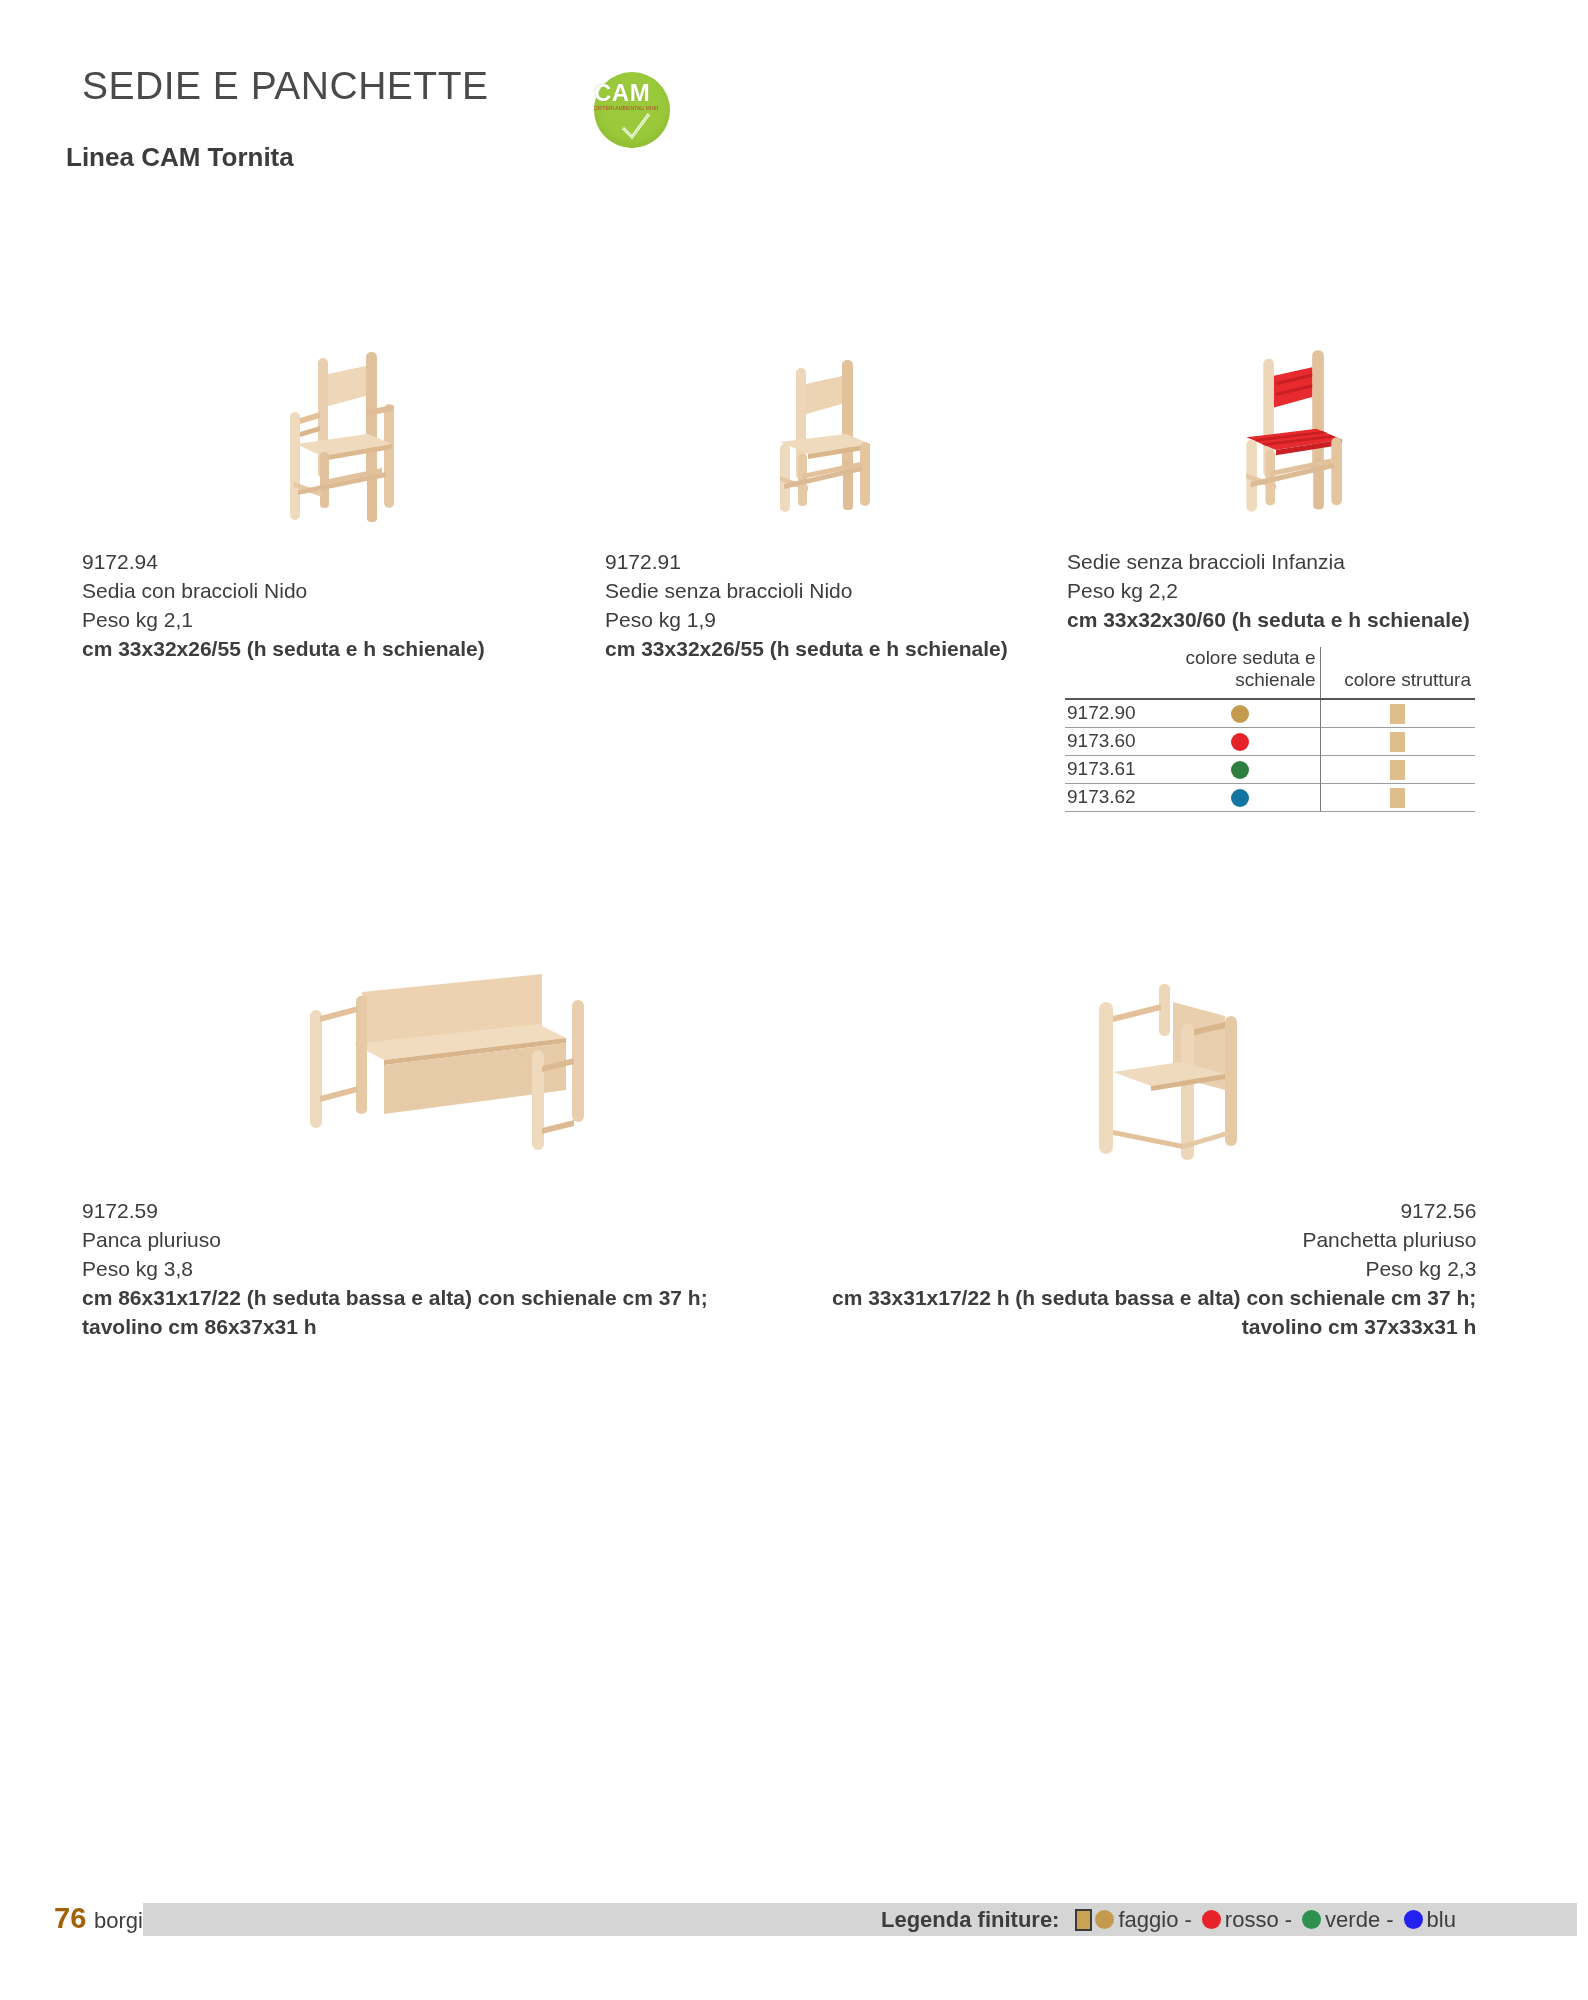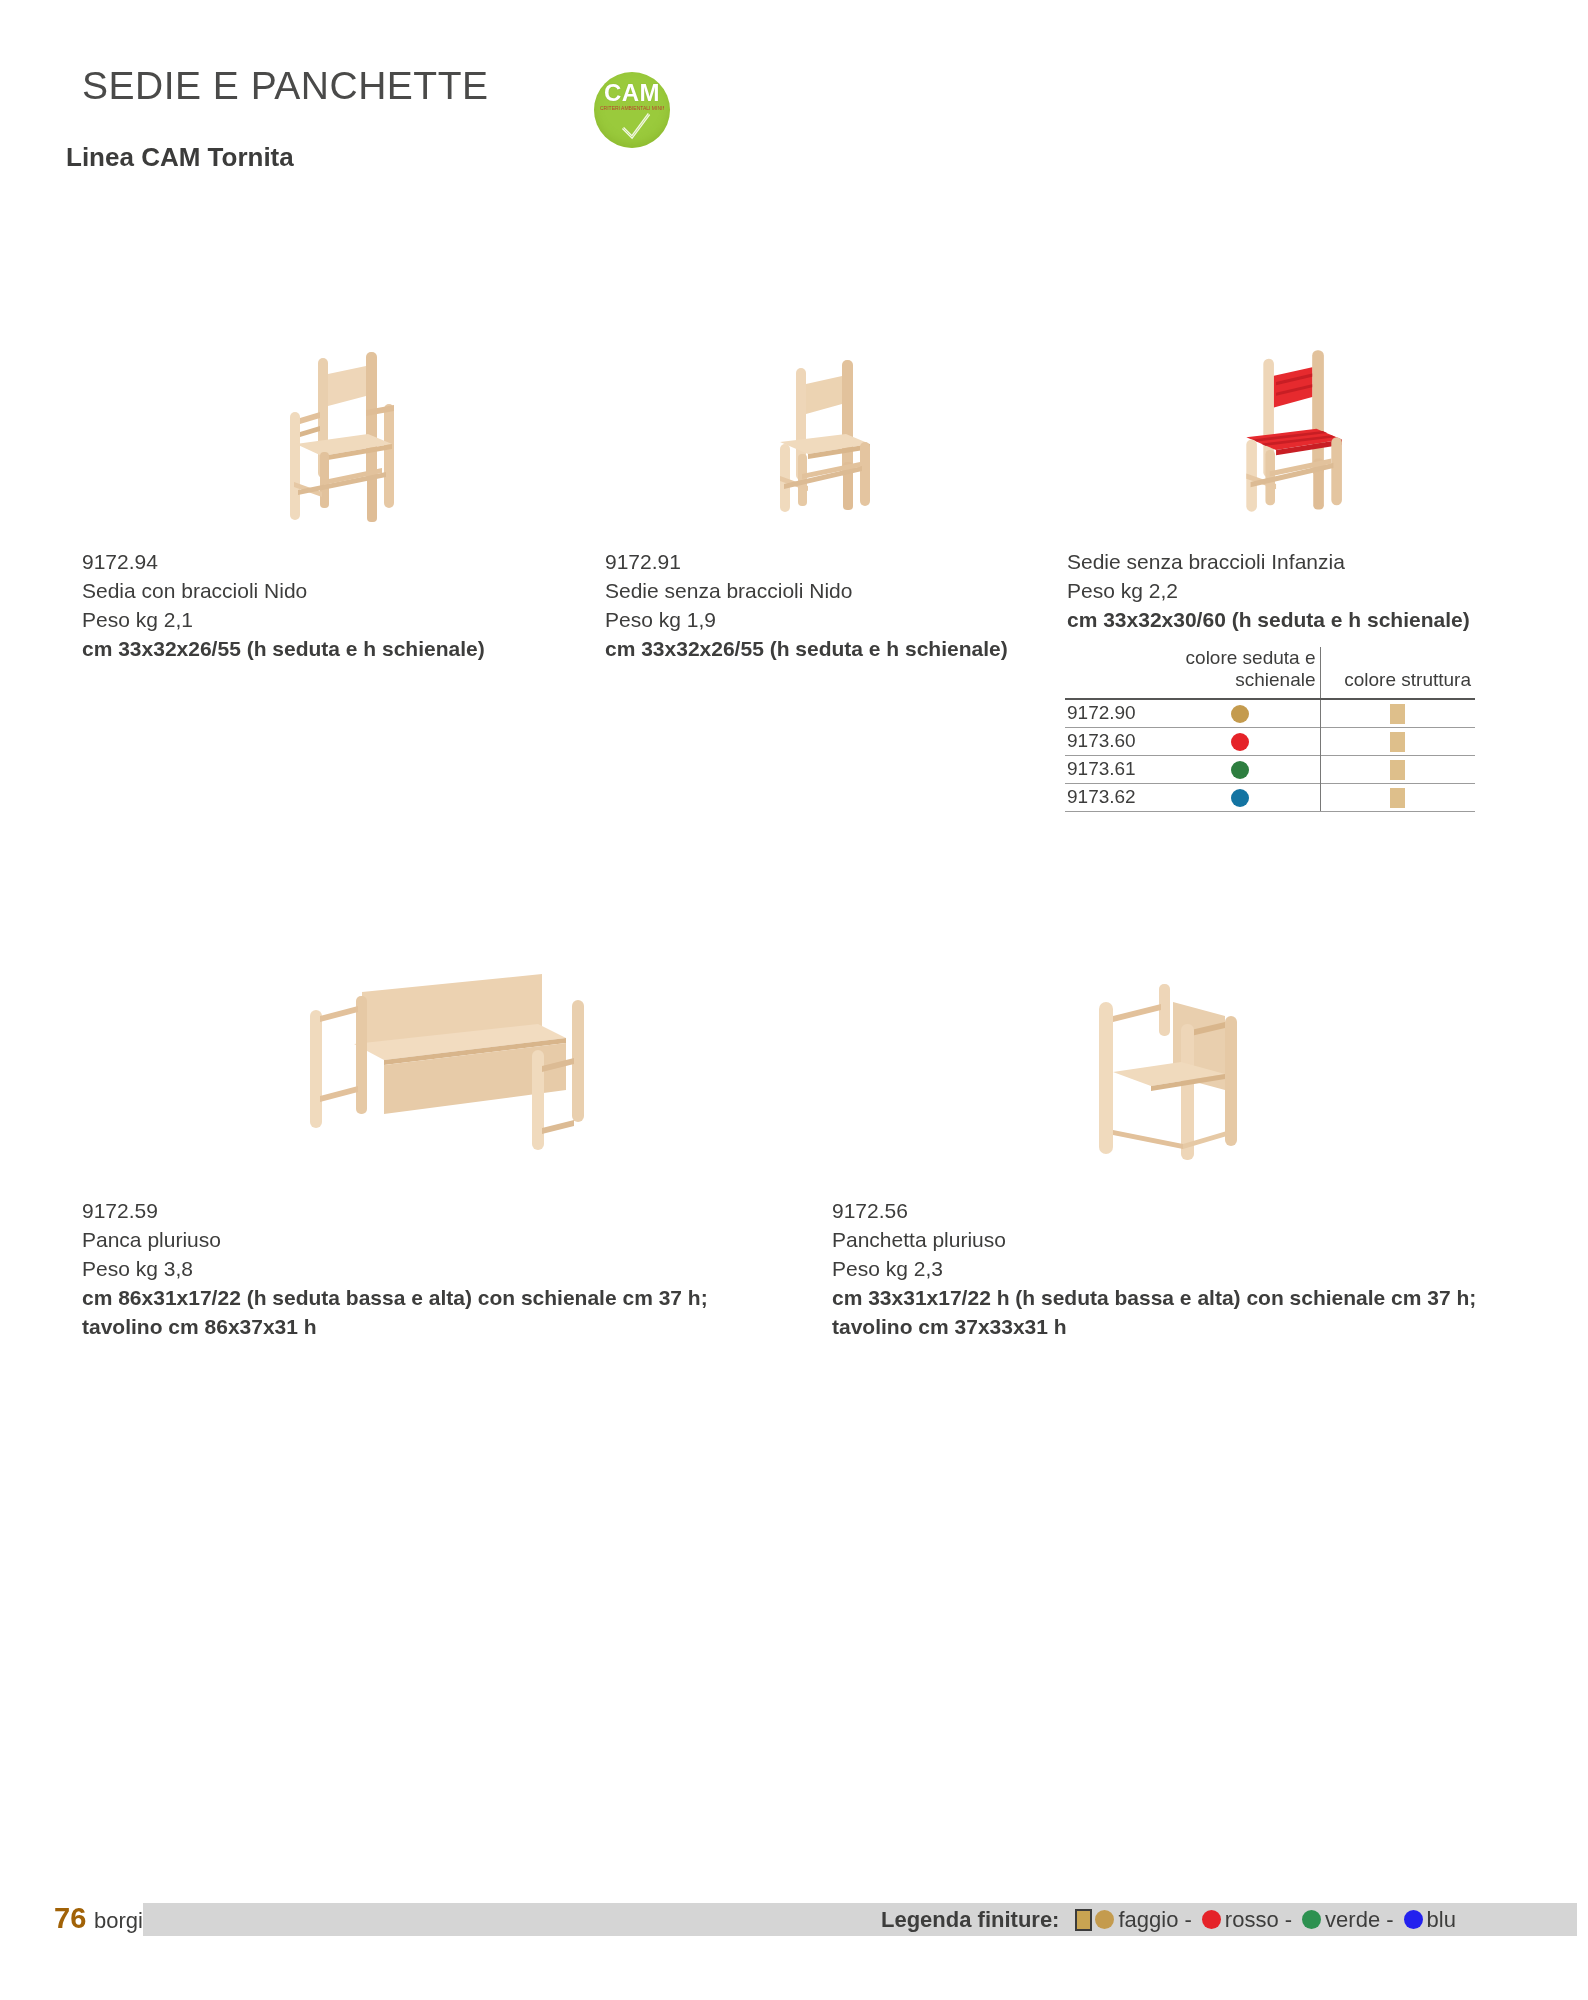--- a/index.html
+++ b/index.html
@@ -5,21 +5,21 @@
   html,body{margin:0;padding:0;background:#fff;}
   #page{
     position:relative;width:1588px;height:2000px;background:#ffffff;overflow:hidden;
     font-family:"Liberation Sans","DejaVu Sans",sans-serif;color:#3d3d3c;
   }
   
   .title{position:absolute;left:82px;top:64px;font-size:39px;font-weight:400;color:#4a4a49;letter-spacing:.5px;}
   .subtitle{position:absolute;left:66px;top:142px;font-size:26px;font-weight:bold;color:#3c3c3b;}
   .badge{
     position:absolute;left:594px;top:72px;width:76px;height:76px;border-radius:50%;
-    background:#9aca3c;display:flex;flex-direction:column;align-items:center;justify-content:flex-start;
+    background:#9aca3c;display:flex;flex-direction:column;justify-content:flex-start;
     box-shadow:inset 0 -4px 8px rgba(120,160,30,.35);
   }
   .badge .cam{color:#fff;font-weight:bold;font-size:24px;line-height:24px;margin-top:9px;letter-spacing:.5px;text-shadow:0 0 1px #7ea52c;}
   .badge .camsub{color:#b8452e;font-size:5px;line-height:6px;white-space:nowrap;overflow:hidden;max-width:64px;}
   .badge svg{position:absolute;bottom:7px;right:17px;}
   
   .fig{position:absolute;}
   
   .prod{position:absolute;font-size:21px;line-height:29px;color:#3d3d3c;white-space:nowrap;}
   .prod .dims{font-weight:bold;}
@@ -212,21 +212,21 @@
   </div>
 
   <div class="prod" style="left:82px;top:1196px;">
     <div>9172.59</div>
     <div>Panca pluriuso</div>
     <div>Peso kg 3,8</div>
     <div class="dims">cm 86x31x17/22 (h seduta bassa e alta) con schienale cm 37 h;</div>
     <div class="dims">tavolino cm 86x37x31 h</div>
   </div>
 
-  <div class="prod" style="left:832px;top:1196px;">
+  <div class="prod" style="left:832px;top:1196px;text-align:right;">
     <div>9172.56</div>
     <div>Panchetta pluriuso</div>
     <div>Peso kg 2,3</div>
     <div class="dims">cm 33x31x17/22 h (h seduta bassa e alta) con schienale cm 37 h;</div>
     <div class="dims">tavolino cm 37x33x31 h</div>
   </div>
 
   <div class="pagenum">76</div>
   <div class="siteurl">borgione.it</div>
   <div class="footbar"></div>

